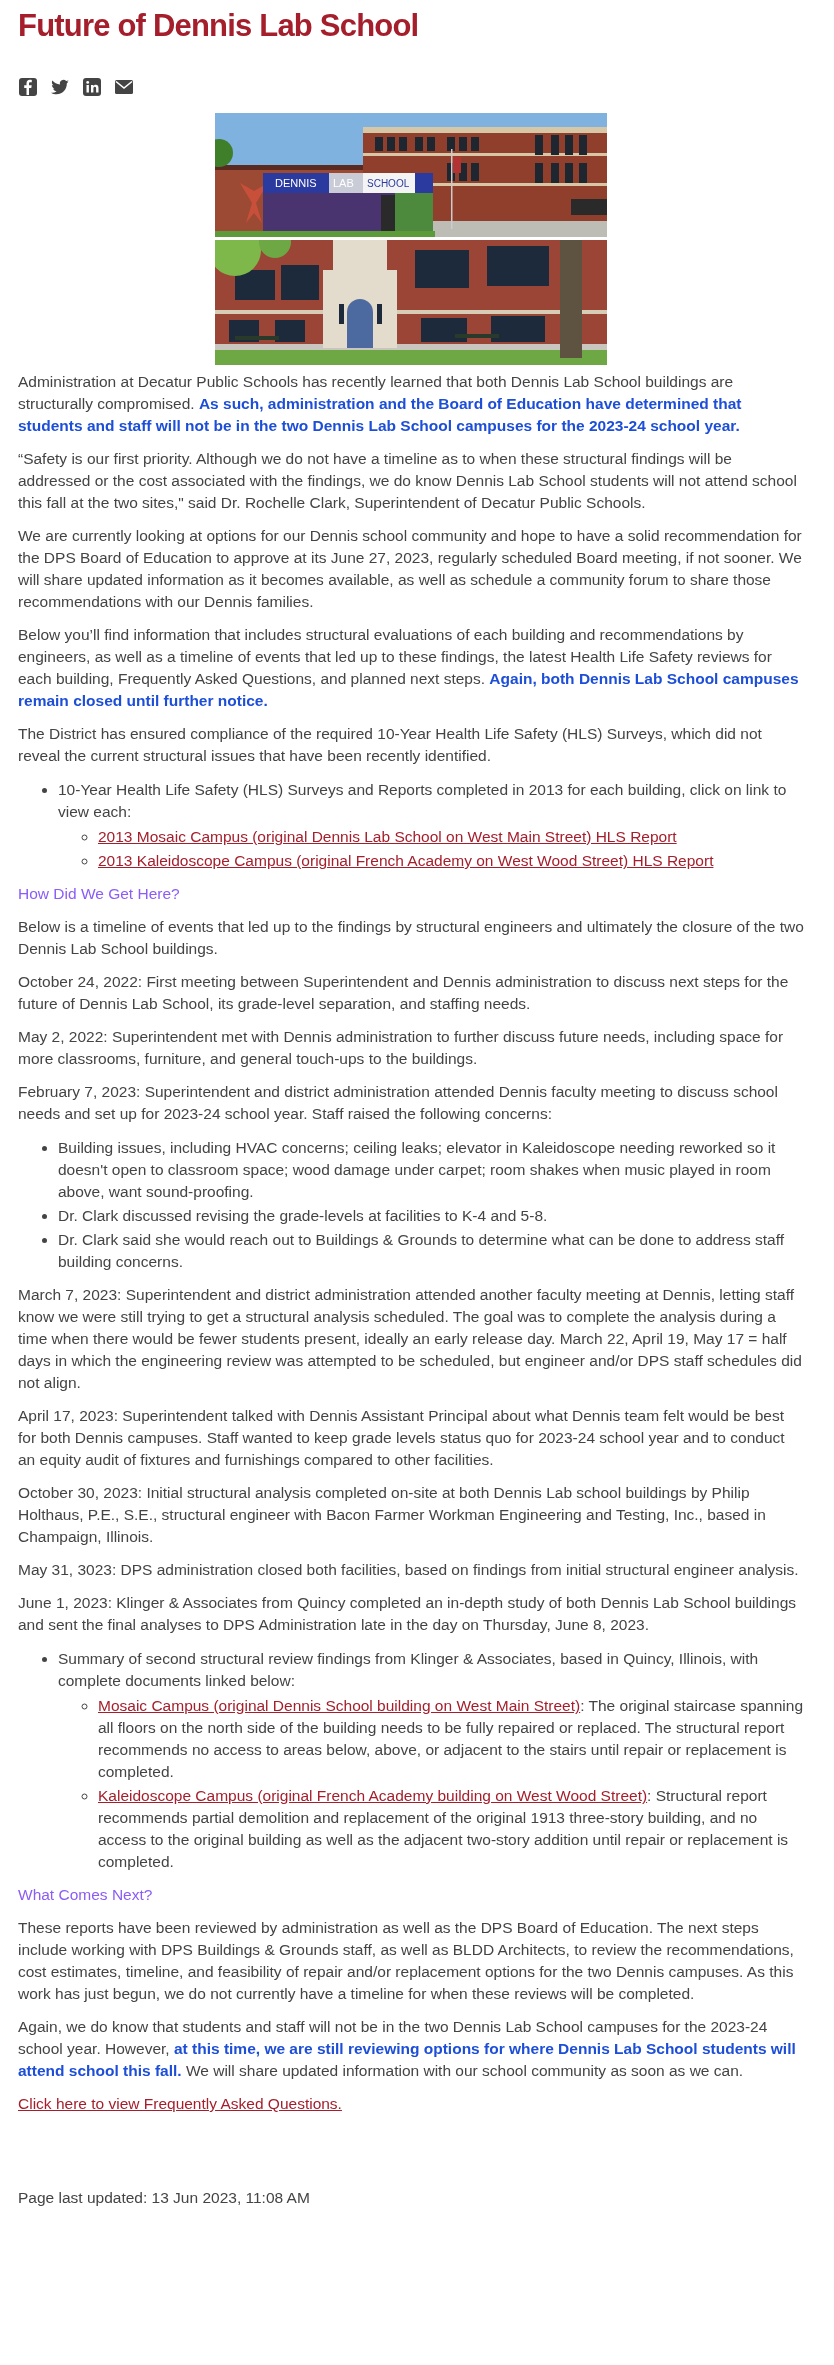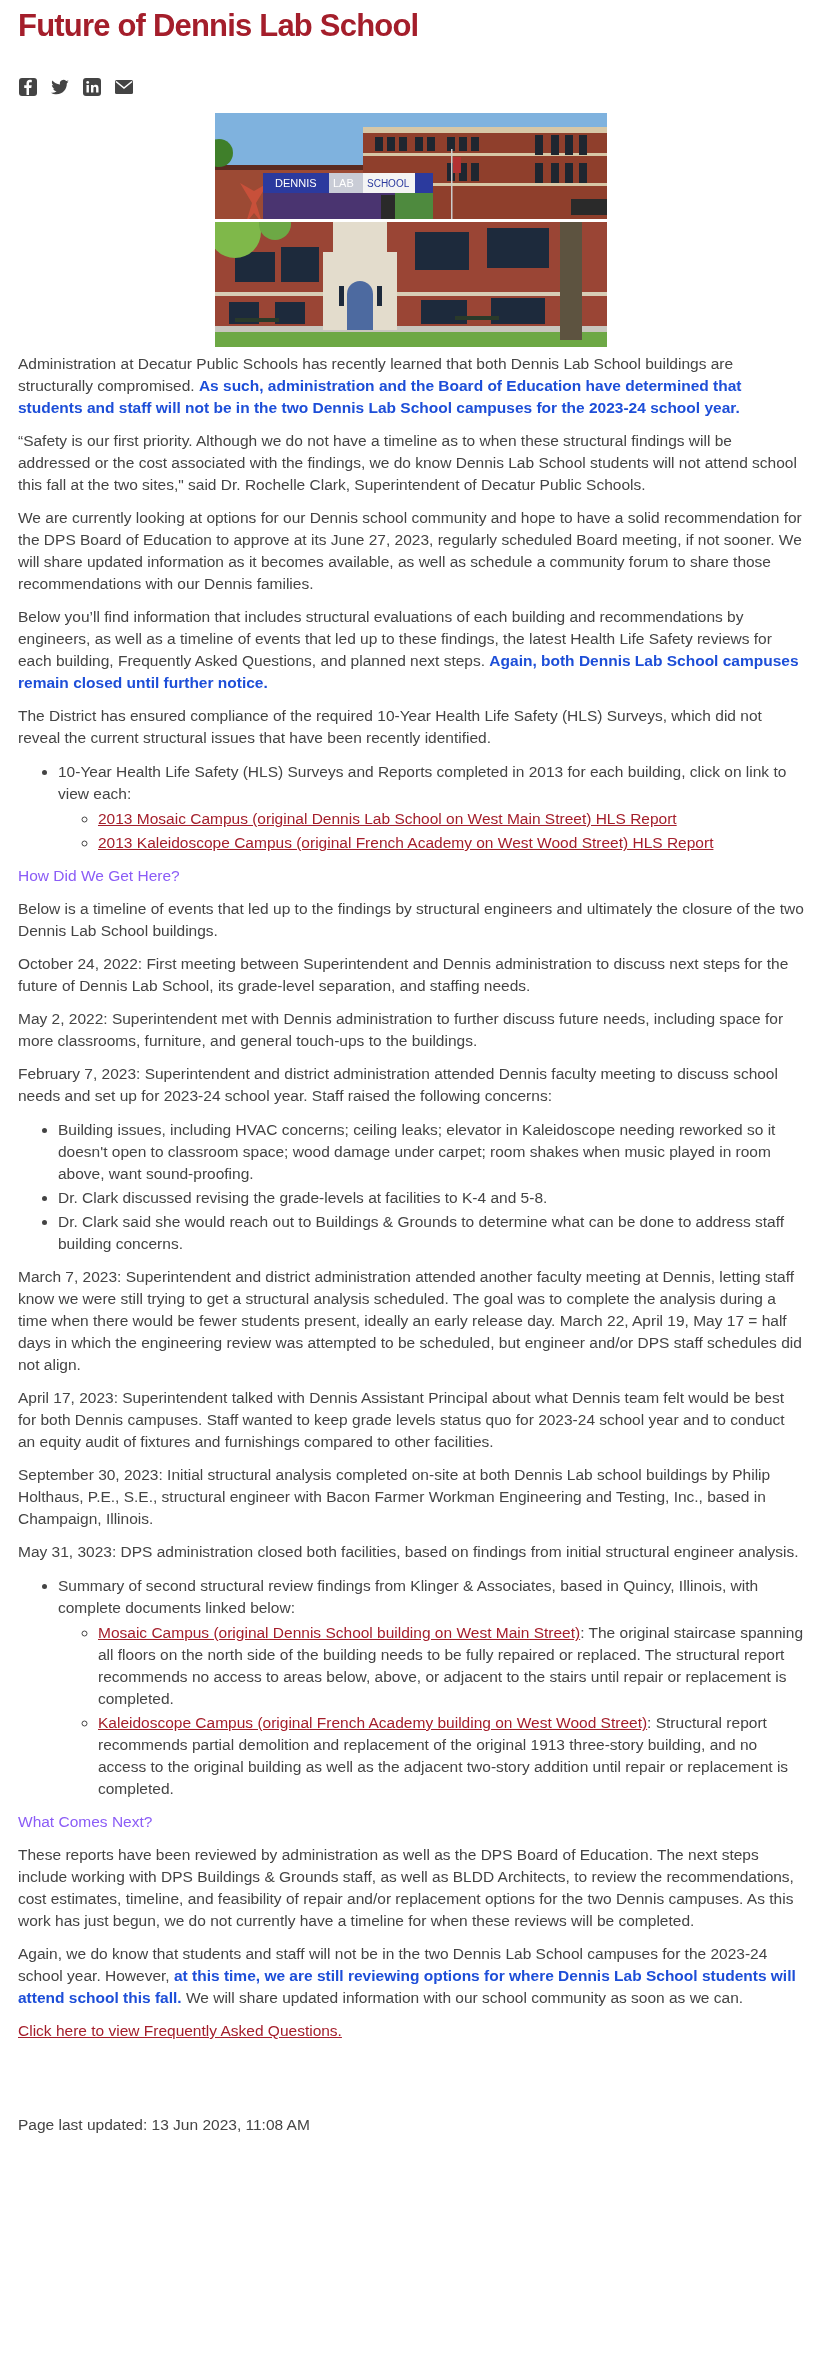--- a/index.html
+++ b/index.html
@@ -19,21 +19,21 @@
       letter-spacing: -0.8px;
       margin: 0;
       padding-top: 8px;
       line-height: 36px;
     }
     .share { display: flex; gap: 12px; margin-top: 32px; height: 22px; align-items: center; }
     .share span { display: inline-flex; width: 20px; height: 20px; }
     .share svg { width: 20px; height: 20px; }
     .hero { width: 392px; margin: 15px auto 6px auto; }
     .hero .photo { width: 392px; display: block; }
-    .hero .top { height: 106px; position: relative; overflow: hidden; margin-bottom: 3px; }
+    .hero .top { height: 124px; position: relative; overflow: hidden; margin-bottom: 3px; }
     .hero .bottom { height: 125px; position: relative; overflow: hidden; }
     p { margin: 0 0 11px 0; }
     strong { font-weight: bold; color: #1d4ed8; }
     a { color: #a41e2b; }
     ul { margin: 12px 0 11px 0; padding-left: 40px; }
     ul li { margin: 0 0 2px 0; }
     ul ul { margin: 3px 0 0 0; padding-left: 40px; }
     h3.section { font-size: 15.5px; font-weight: normal; margin: 0 0 11px 0; color: #8b5cf6; }
     .updated { margin-top: 72px; padding-bottom: 10px; }
   </style>
@@ -197,24 +197,25 @@
   <p>February 7, 2023: Superintendent and district administration attended Dennis faculty meeting to discuss school needs and set up for 2023-24 school year. Staff raised the following concerns:</p>
 
   <ul>
     <li>Building issues, including HVAC concerns; ceiling leaks; elevator in Kaleidoscope needing reworked so it doesn't open to classroom space; wood damage under carpet; room shakes when music played in room above, want sound-proofing.</li>
     <li>Dr. Clark discussed revising the grade-levels at facilities to K-4 and 5-8.</li>
     <li>Dr. Clark said she would reach out to Buildings &amp; Grounds to determine what can be done to address staff building concerns.</li>
   </ul>
 
   <p>March 7, 2023: Superintendent and district administration attended another faculty meeting at Dennis, letting staff know we were still trying to get a structural analysis scheduled. The goal was to complete the analysis during a time when there would be fewer students present, ideally an early release day. March 22, April 19, May 17 = half days in which the engineering review was attempted to be scheduled, but engineer and/or DPS staff schedules did not align.</p>
   <p>April 17, 2023: Superintendent talked with Dennis Assistant Principal about what Dennis team felt would be best for both Dennis campuses. Staff wanted to keep grade levels status quo for 2023-24 school year and to conduct an equity audit of fixtures and furnishings compared to other facilities.</p>
-  <p>September 30, 2023: Initial structural analysis completed on-site at both Dennis Lab school buildings by Philip Holthaus, P.E., S.E., structural engineer with Bacon Farmer Workman Engineering and Testing, Inc., based in Champaign, Illinois.</p>
+  <p>October 30, 2023: Initial structural analysis completed on-site at both Dennis Lab school buildings by Philip Holthaus, P.E., S.E., structural engineer with Bacon Farmer Workman Engineering and Testing, Inc., based in Champaign, Illinois.</p>
 
 
   <p>May 31, 3023: DPS administration closed both facilities, based on findings from initial structural engineer analysis.</p>
+  <p>June 1, 2023: Klinger &amp; Associates from Quincy completed an in-depth study of both Dennis Lab School buildings and sent the final analyses to DPS Administration late in the day on Thursday, June 8, 2023.</p>
 
   <ul>
     <li>
       <span>Summary of second structural review findings from Klinger &amp; Associates, based in Quincy, Illinois, with complete documents linked below:</span>
       <ul>
         <li><a href="#">Mosaic Campus (original Dennis School building on West Main Street)</a><span>: The original staircase spanning all floors on the north side of the building needs to be fully repaired or replaced. The structural report recommends no access to areas below, above, or adjacent to the stairs until repair or replacement is completed.</span></li>
         <li><a href="#">Kaleidoscope Campus (original French Academy building on West Wood Street)</a><span>: Structural report recommends partial demolition and replacement of the original 1913 three-story building, and no access to the original building as well as the adjacent two-story addition until repair or replacement is completed.</span></li>
       </ul>
     </li>
   </ul>

